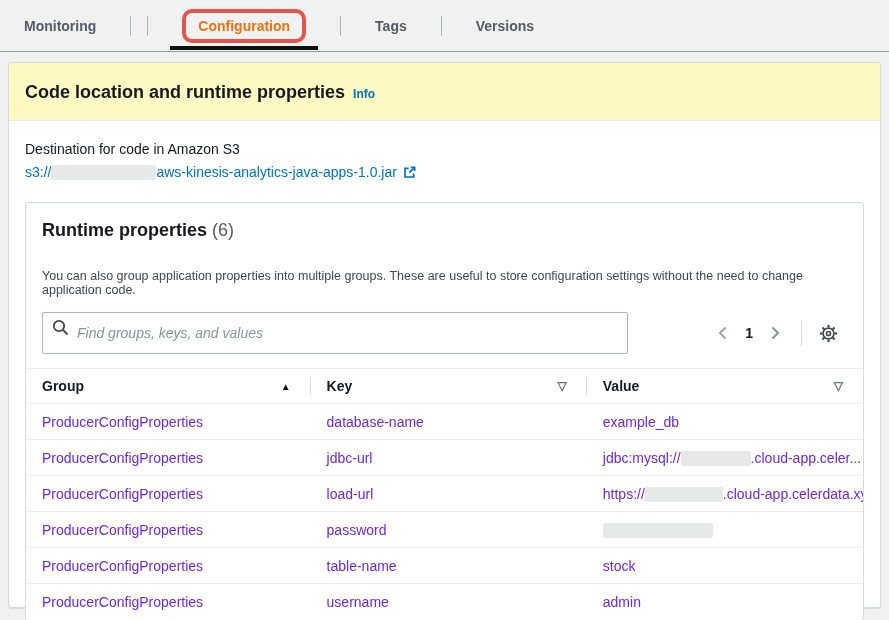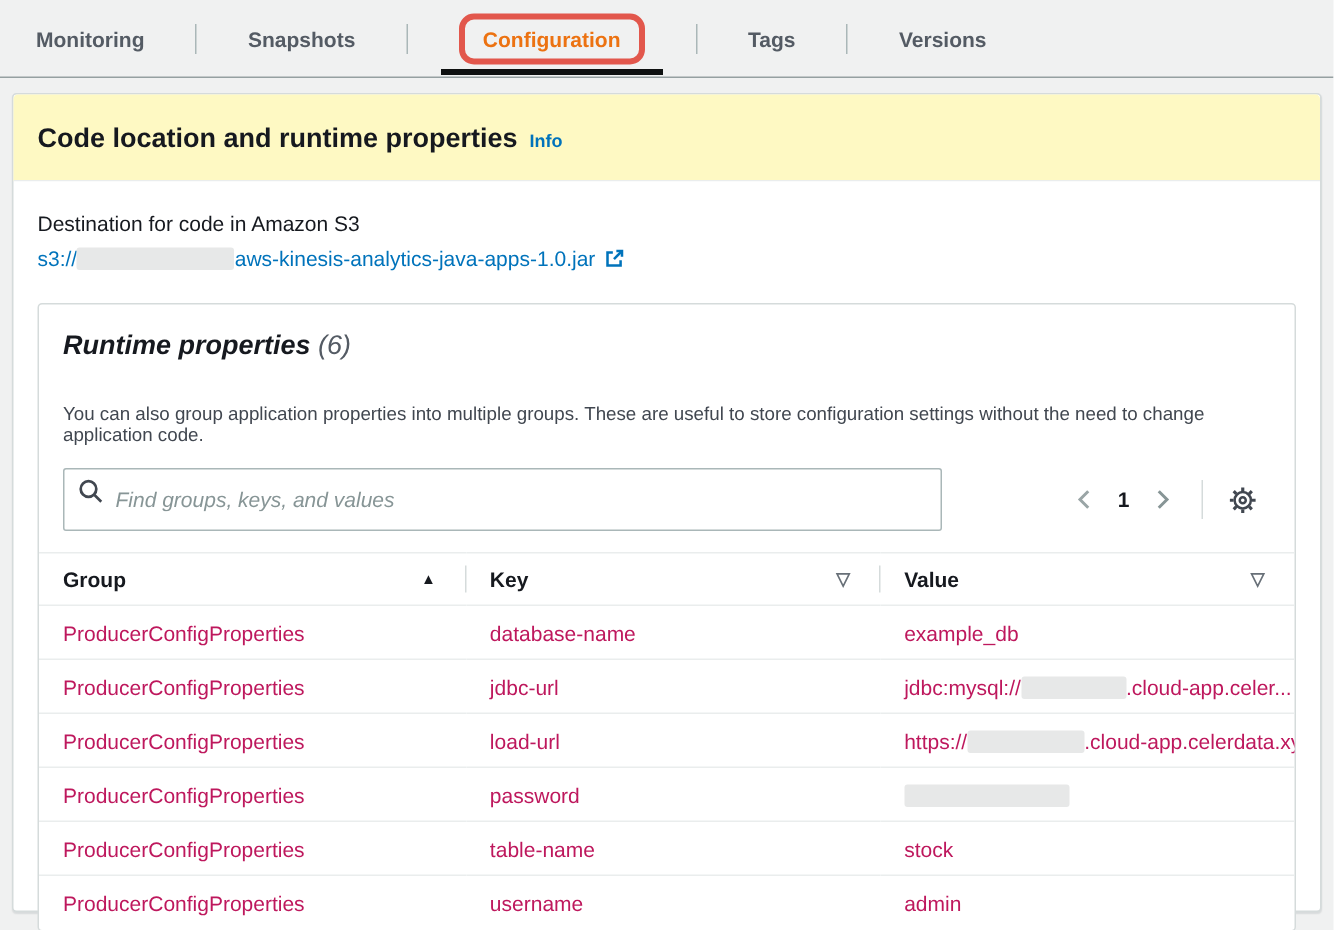--- a/index.html
+++ b/index.html
@@ -74,21 +74,21 @@
   }
   .ext-icon { margin-left:5px; }
   
   .inner-card {
     margin-top:22px;
     border:1px solid #d5dbdb;
     border-radius:3px;
     background:#fff;
   }
   .inner-head { padding:17px 16px 0 16px; }
-  .inner-title { font-size:18px; font-weight:bold; color:#16191f;font-style:italic; }
+  .inner-title { font-size:18px; font-weight:bold; color:#16191f; }
   .inner-count { font-weight:normal; color:#545b64; }
   .inner-desc { margin-top:28px; font-size:12.5px; color:#414750; }
   .toolbar {
     display:flex; align-items:center;
     padding:15px 16px 14px 16px;
   }
   .search-box {
     position:relative; width:586px; flex:0 0 586px;
   }
   .search-input {
@@ -127,36 +127,35 @@
     padding:9px 16px; position:relative; cursor:pointer;
   }
   th .th-inner { display:flex; align-items:center; justify-content:space-between; }
   th:not(:last-child)::after {
     content:""; position:absolute; right:0; top:50%; transform:translateY(-50%);
     width:1px; height:18px; background:#d5dbdb;
   }
   .sort-icon { font-size:10px; color:#16191f; margin-right:4px; }
   .filter-icon { font-size:12px; color:#687078; margin-right:4px; }
   td {
-    font-size:14px; color:#be185d;
+    font-size:14px; color:#6d28d9;
     padding:9px 16px; height:36px;
     white-space:nowrap; overflow:hidden;
   }
   tbody tr { border-top:1px solid #eaeded; }
   col.c-group { width:34%; }
   col.c-key   { width:33%; }
   col.c-value { width:33%; }
 </style>
 </head>
 <body>
 
 <nav class="tabbar">
   <div class="tab"><span>Monitoring</span></div>
   <span class="tab-sep"></span>
-  <div class="tab"><span>Snapshots</span></div>
   <span class="tab-sep"></span>
   <div class="tab active">
     <span class="annot"><span>Configuration</span></span>
   </div>
   <span class="tab-sep"></span>
   <div class="tab"><span>Tags</span></div>
   <span class="tab-sep"></span>
   <div class="tab"><span>Versions</span></div>
 </nav>
 

